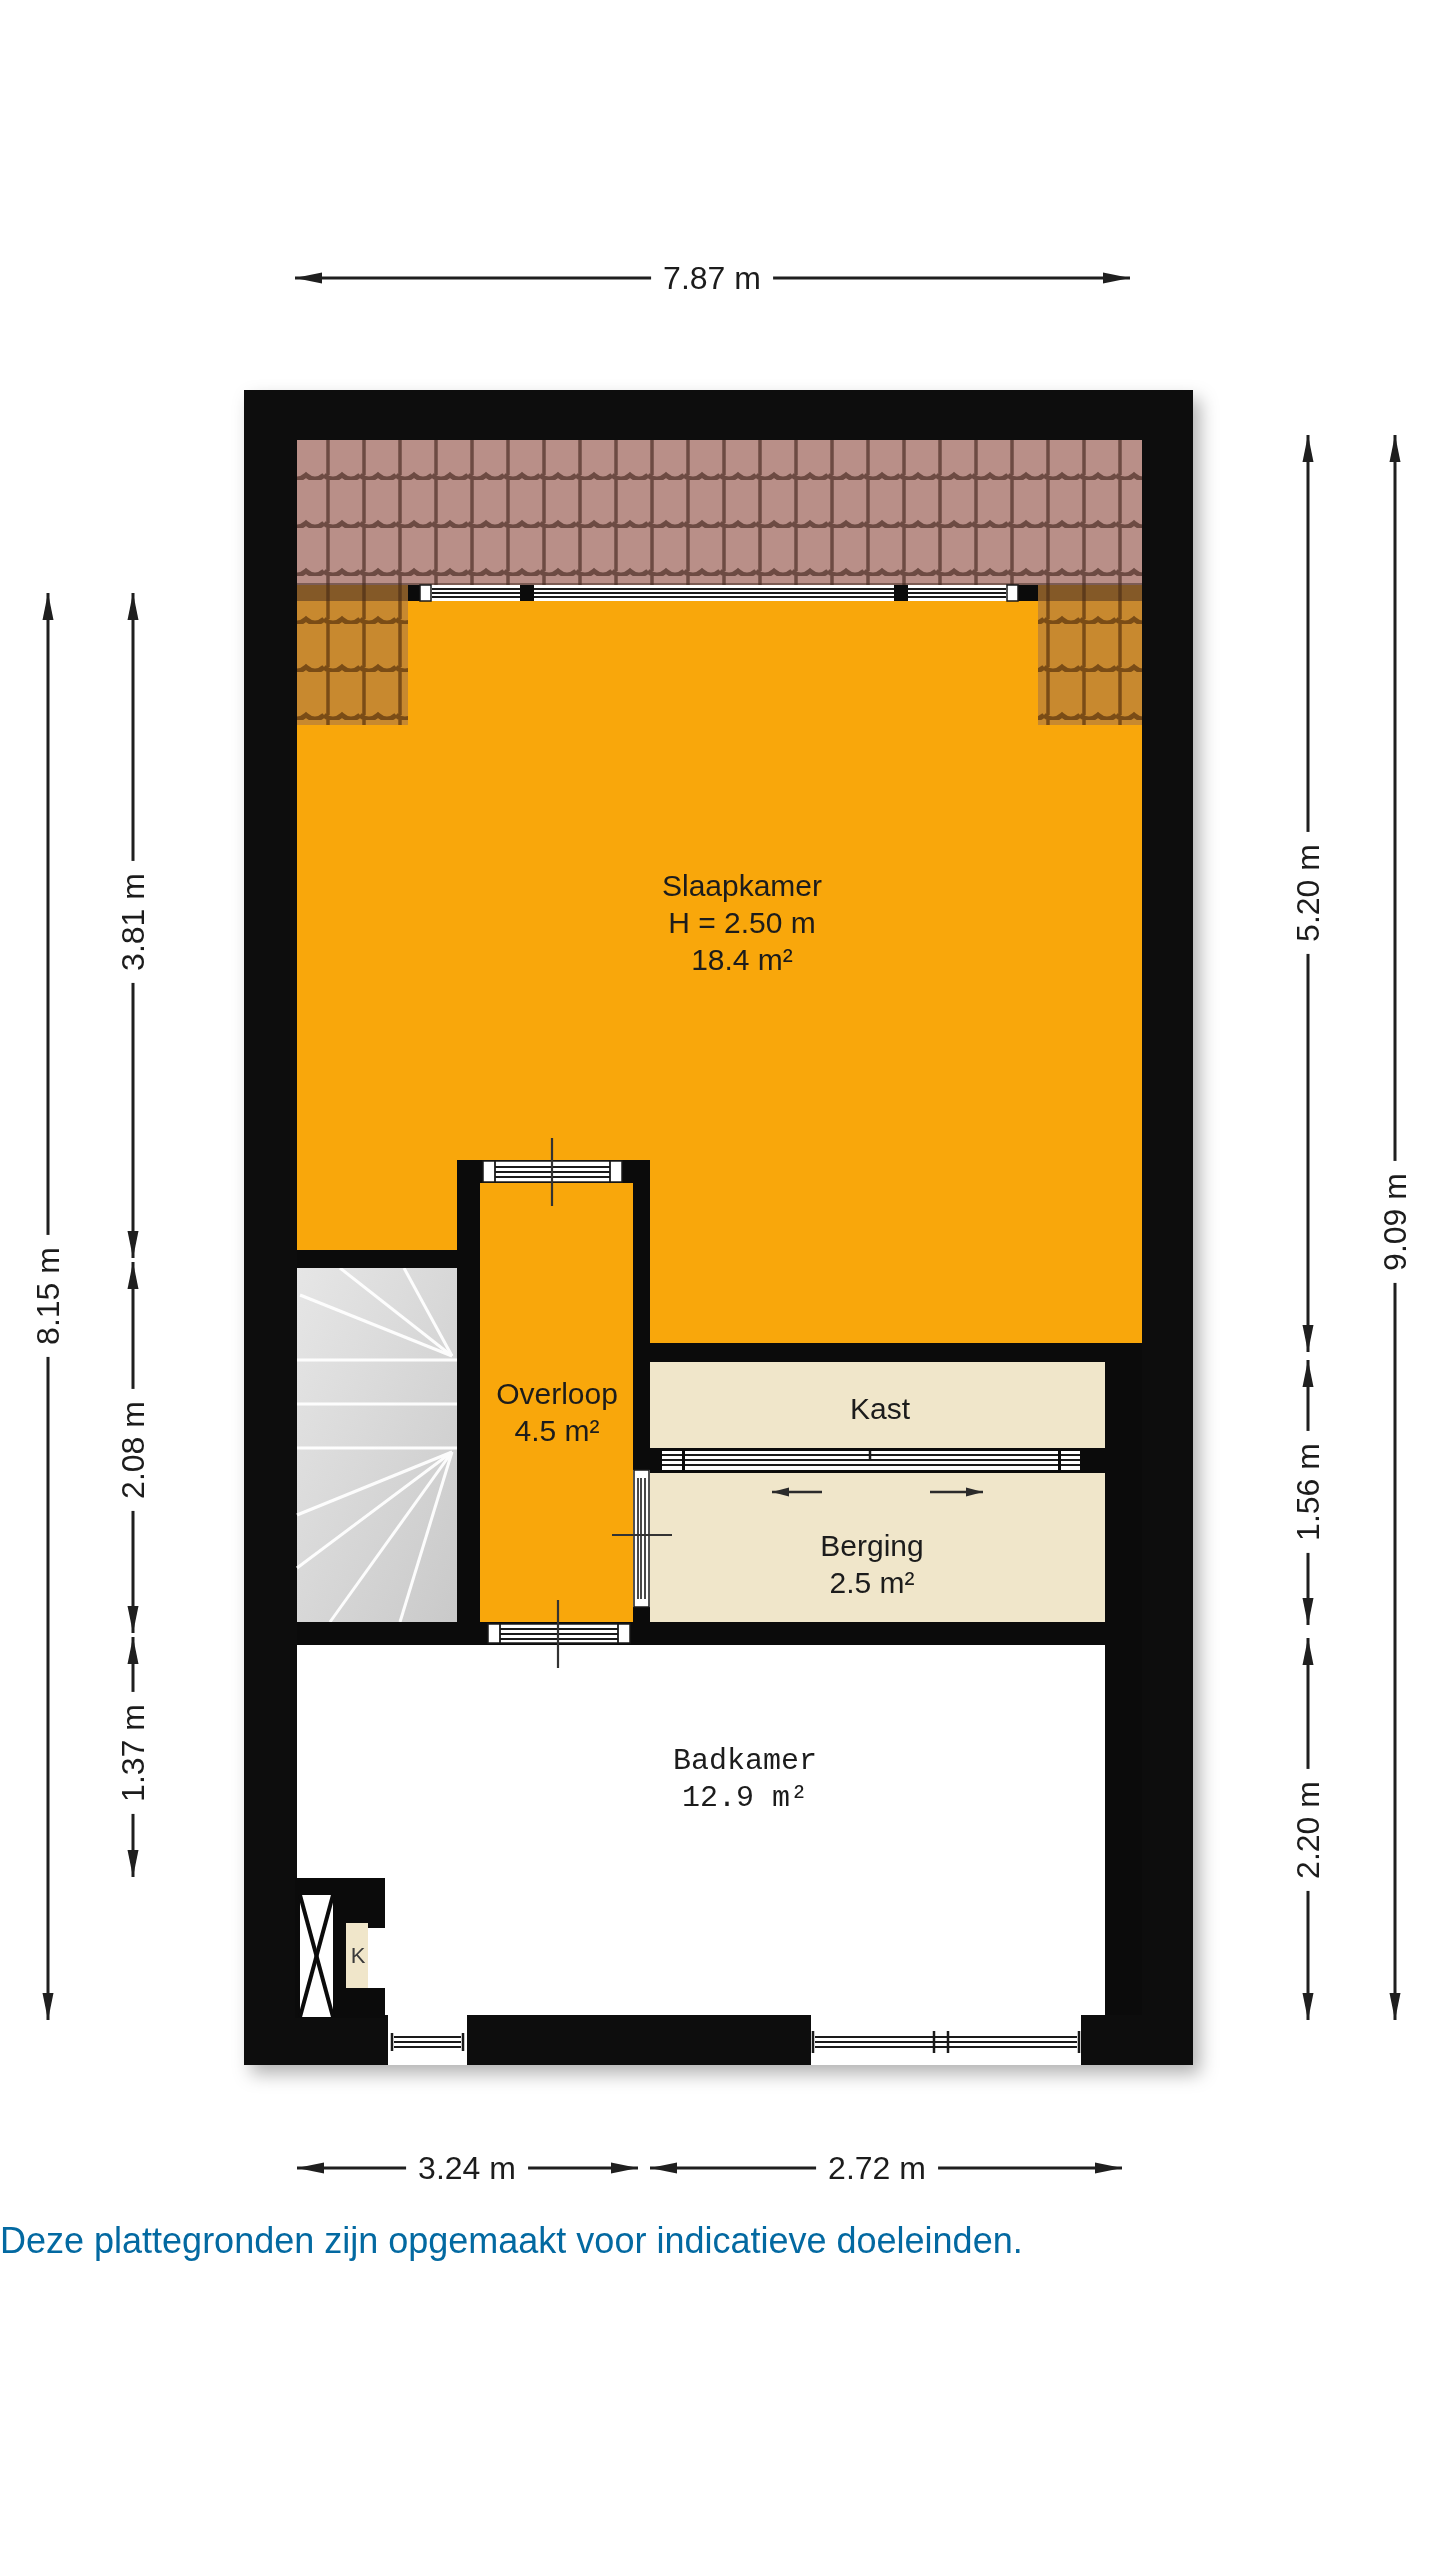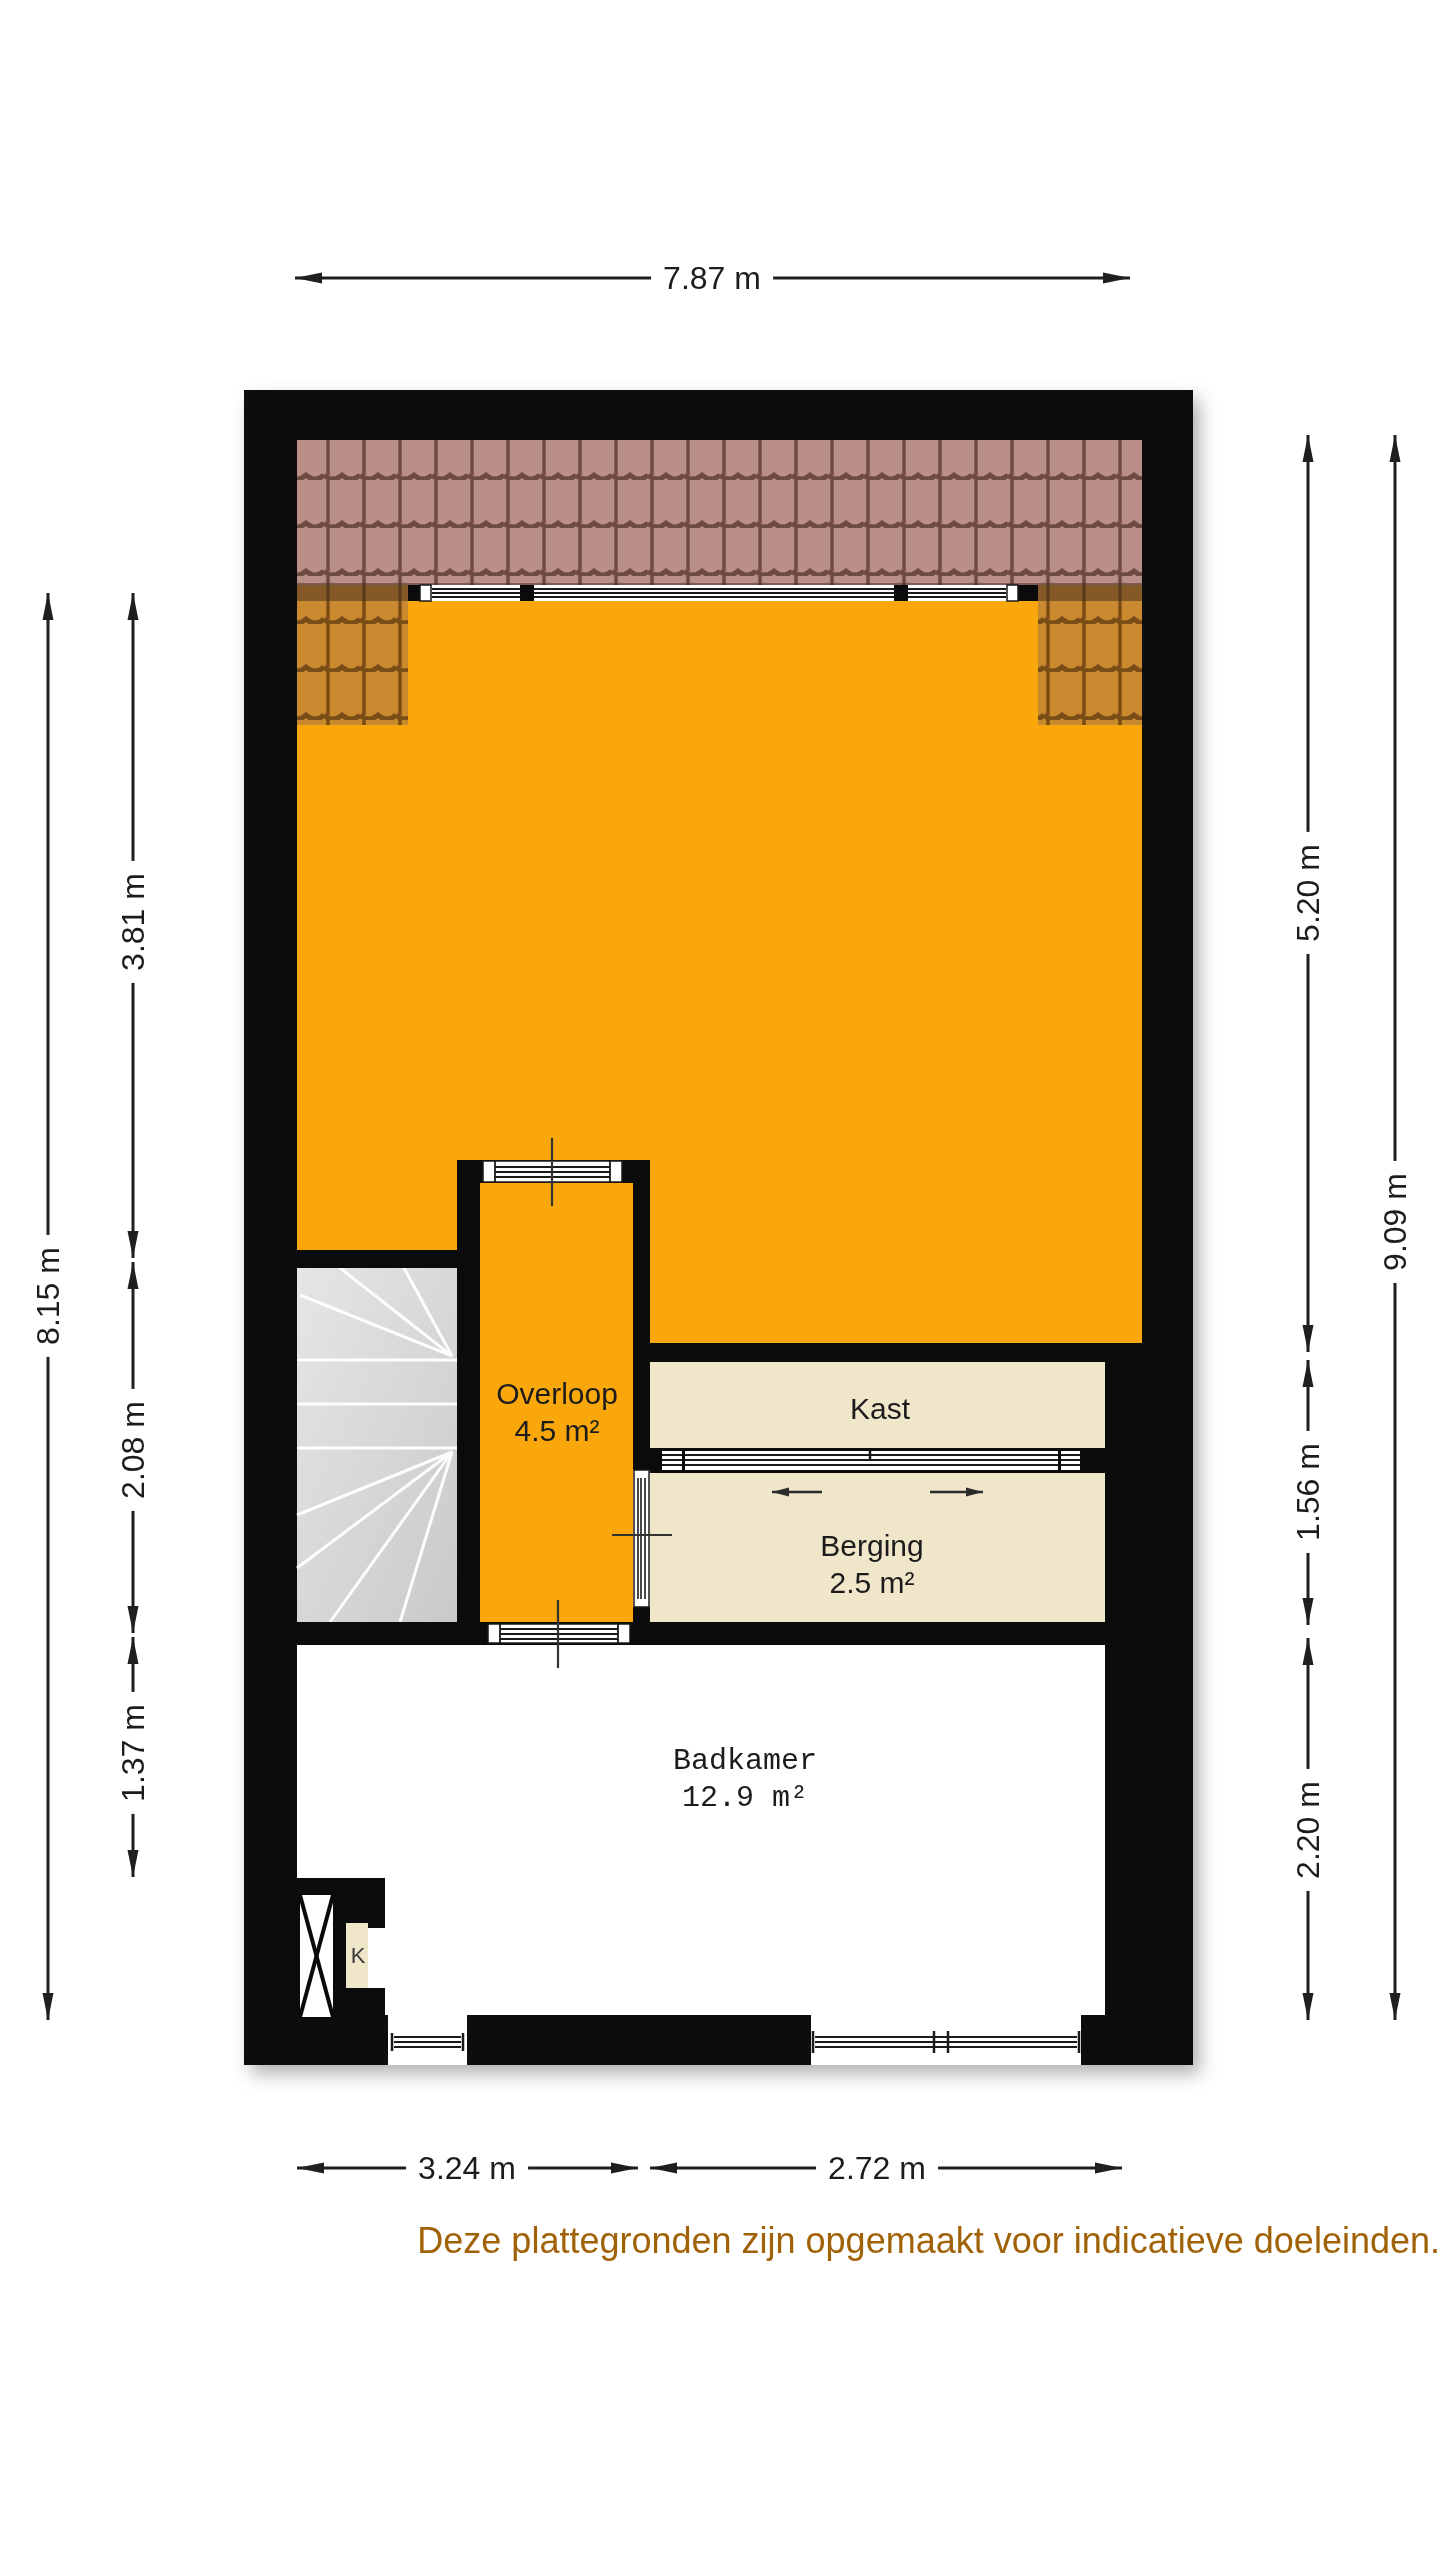--- a/index.html
+++ b/index.html
@@ -4,21 +4,21 @@
 <style>
   html,body{margin:0;padding:0;background:#ffffff;}
   body{width:1440px;height:2560px;position:relative;font-family:"Liberation Sans",sans-serif;}
   #stage{position:absolute;inset:0;width:1440px;height:2560px;}
   #plan-svg{position:absolute;left:0;top:0;}
   .lbl{position:absolute;transform:translate(-50%,-50%);color:#1c1c1c;text-align:center;white-space:nowrap;}
   .room-lbl{font-size:30px;line-height:37px;}
   .dim-lbl{font-size:32px;background:#ffffff;padding:0 12px;line-height:40px;}
   .dim-lbl.v{transform:translate(-50%,-50%) rotate(-90deg);}
   .k-lbl{font-size:22px;color:#3a3a3a;}
-  .disclaimer{position:absolute;left:0;width:1440px;text-align:right;font-size:36px;color:#a16207;}
+  .disclaimer{position:absolute;left:0;width:1440px;text-align:left;font-size:36px;color:#0369a1;}
 </style>
 </head>
 <body>
 
 <div id="stage">
 
 <svg id="plan-svg" width="1440" height="2560" viewBox="0 0 1440 2560">
   <defs>
     <filter id="pshadow" x="-5%" y="-5%" width="115%" height="115%">
       <feDropShadow dx="7" dy="9" stdDeviation="9" flood-color="#000000" flood-opacity="0.30"></feDropShadow>
@@ -197,20 +197,25 @@
     <line x1="133" y1="1637" x2="133" y2="1877" marker-start="url(#mA)" marker-end="url(#mA)"></line>
     <line x1="1308" y1="435" x2="1308" y2="1352" marker-start="url(#mA)" marker-end="url(#mA)"></line>
     <line x1="1308" y1="1360" x2="1308" y2="1625" marker-start="url(#mA)" marker-end="url(#mA)"></line>
     <line x1="1308" y1="1638" x2="1308" y2="2020" marker-start="url(#mA)" marker-end="url(#mA)"></line>
     <line x1="1395" y1="435" x2="1395" y2="2020" marker-start="url(#mA)" marker-end="url(#mA)"></line>
     <line x1="297" y1="2168" x2="638" y2="2168" marker-start="url(#mA)" marker-end="url(#mA)"></line>
     <line x1="650" y1="2168" x2="1122" y2="2168" marker-start="url(#mA)" marker-end="url(#mA)"></line>
   </g>
 </svg>
 
+  <div class="lbl room-lbl" style="left:742px;top:922px;">
+    <div>Slaapkamer</div>
+    <div>H = 2.50 m</div>
+    <div>18.4 m²</div>
+  </div>
   <div class="lbl room-lbl" style="left:557px;top:1412px;">
     <div>Overloop</div>
     <div>4.5 m²</div>
   </div>
   <div class="lbl room-lbl" style="left:880px;top:1408px;">
     <div>Kast</div>
   </div>
   <div class="lbl room-lbl" style="left:872px;top:1564px;">
     <div>Berging</div>
     <div>2.5 m²</div>

